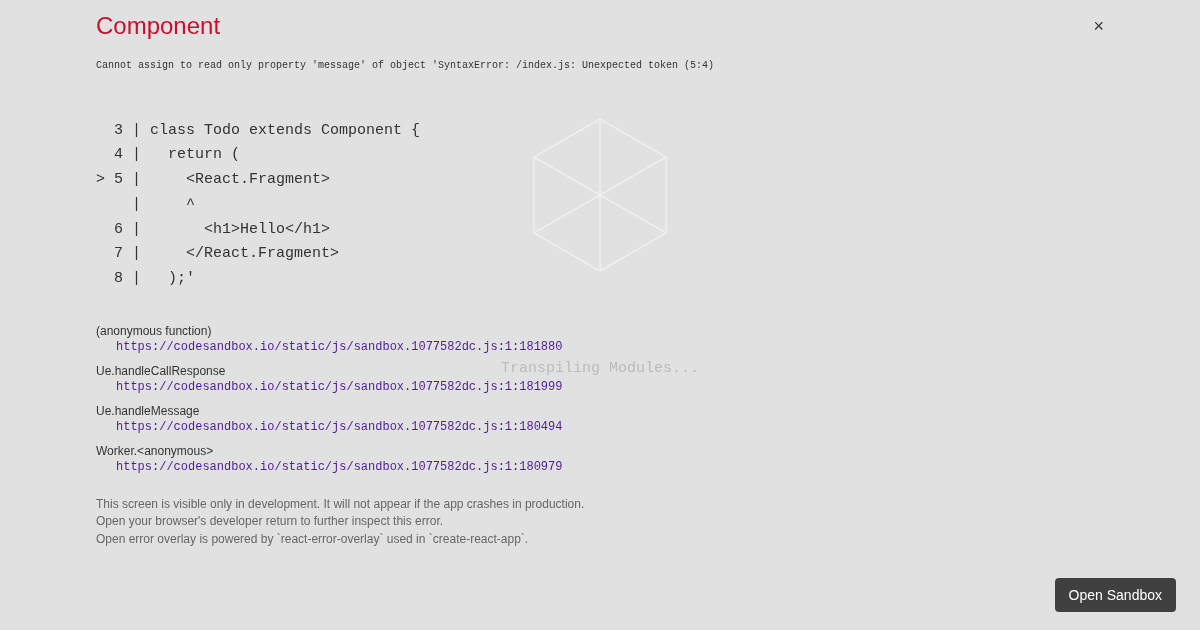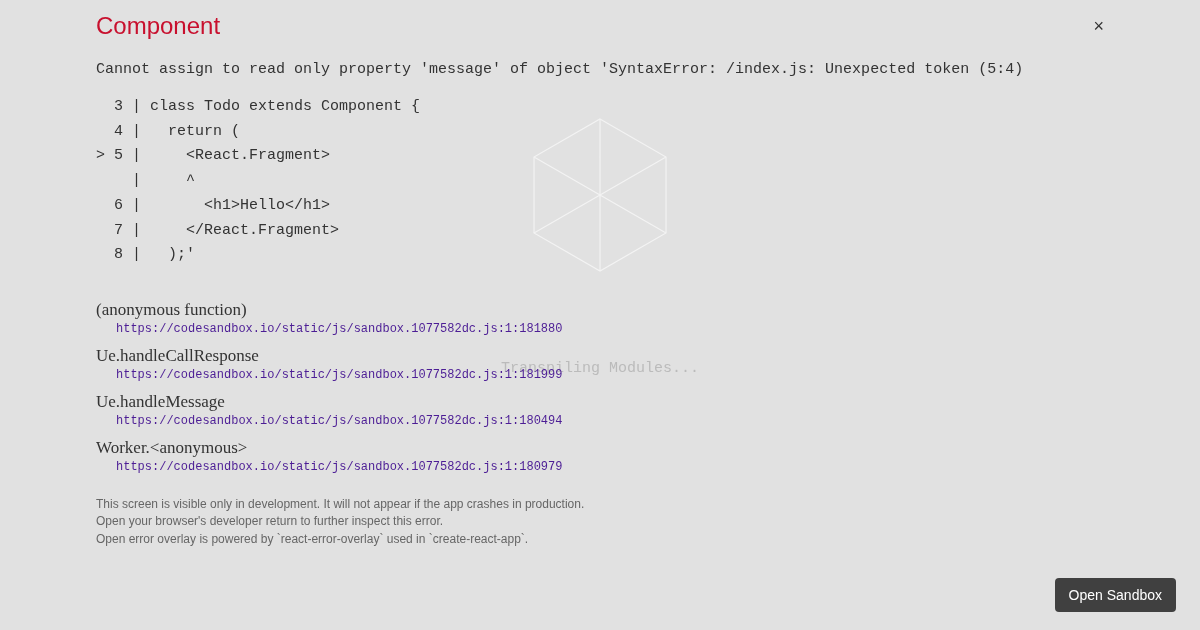--- a/index.html
+++ b/index.html
@@ -30,43 +30,43 @@
     }
     .close-btn {
       font-size: 18px;
       color: #333;
       cursor: pointer;
       font-weight: 300;
       line-height: 1;
     }
     .error-message {
       font-family: "SFMono-Regular", Consolas, "Liberation Mono", Menlo, Courier, monospace;
-      font-size: 15px;
+      font-size: 10px;
       color: #333;
       line-height: 1.65;
-      margin-bottom: 12px;
+      margin-bottom: 44px;
       white-space: pre-wrap;
     }
     .code-block {
       font-family: "SFMono-Regular", Consolas, "Liberation Mono", Menlo, Courier, monospace;
       font-size: 15px;
       color: #333;
       line-height: 1.65;
       white-space: pre;
       margin-bottom: 32px;
     }
     .stack {
       margin-bottom: 22px;
     }
     .stack-frame {
       margin-bottom: 10px;
     }
     .stack-fn {
-      font-family: Liberation Serif, serif;
-      font-size: 17px;
+      font-family: Liberation Sans, sans-serif;
+      font-size: 12px;
       color: #333;
     }
     .stack-loc {
       font-family: "SFMono-Regular", Consolas, "Liberation Mono", Menlo, Courier, monospace;
       font-size: 12px;
       color: #4c1d95;
       margin-top: 2px;
       margin-left: 20px;
     }
     .footer-text {

